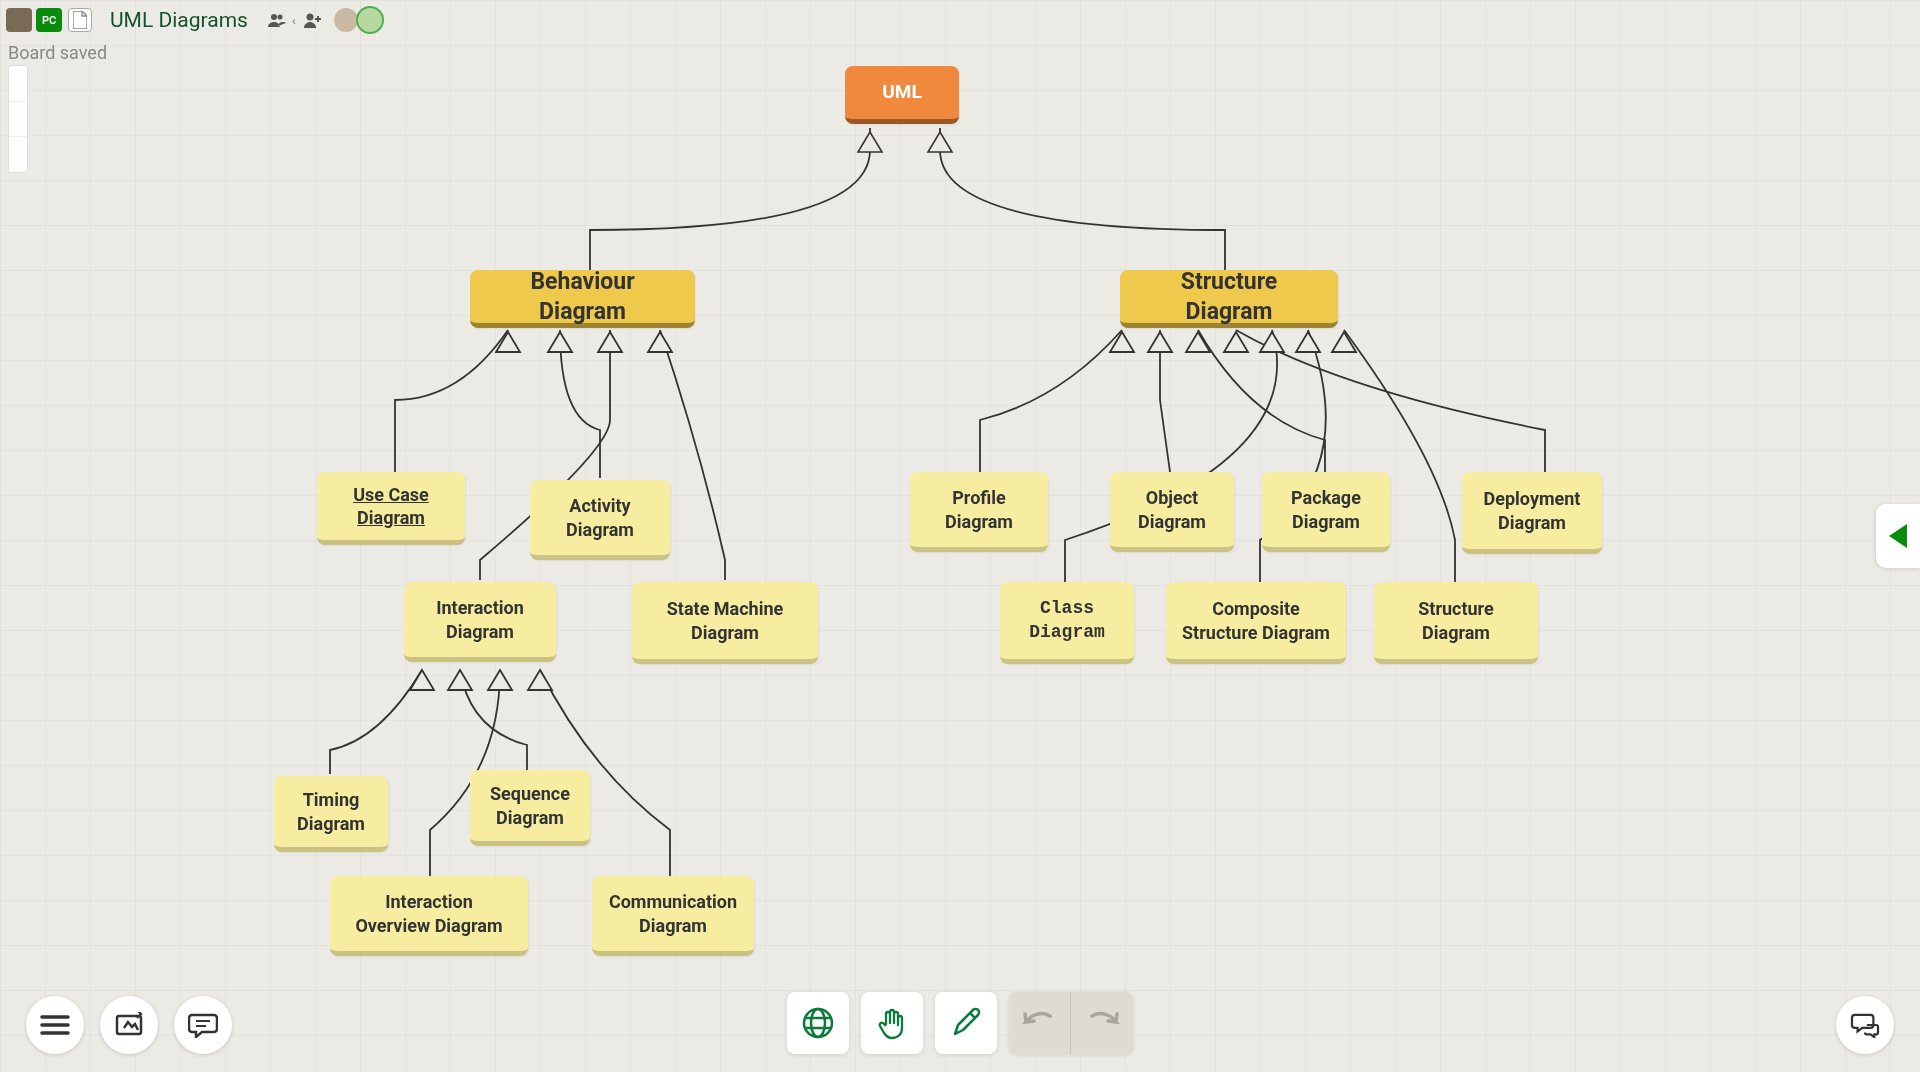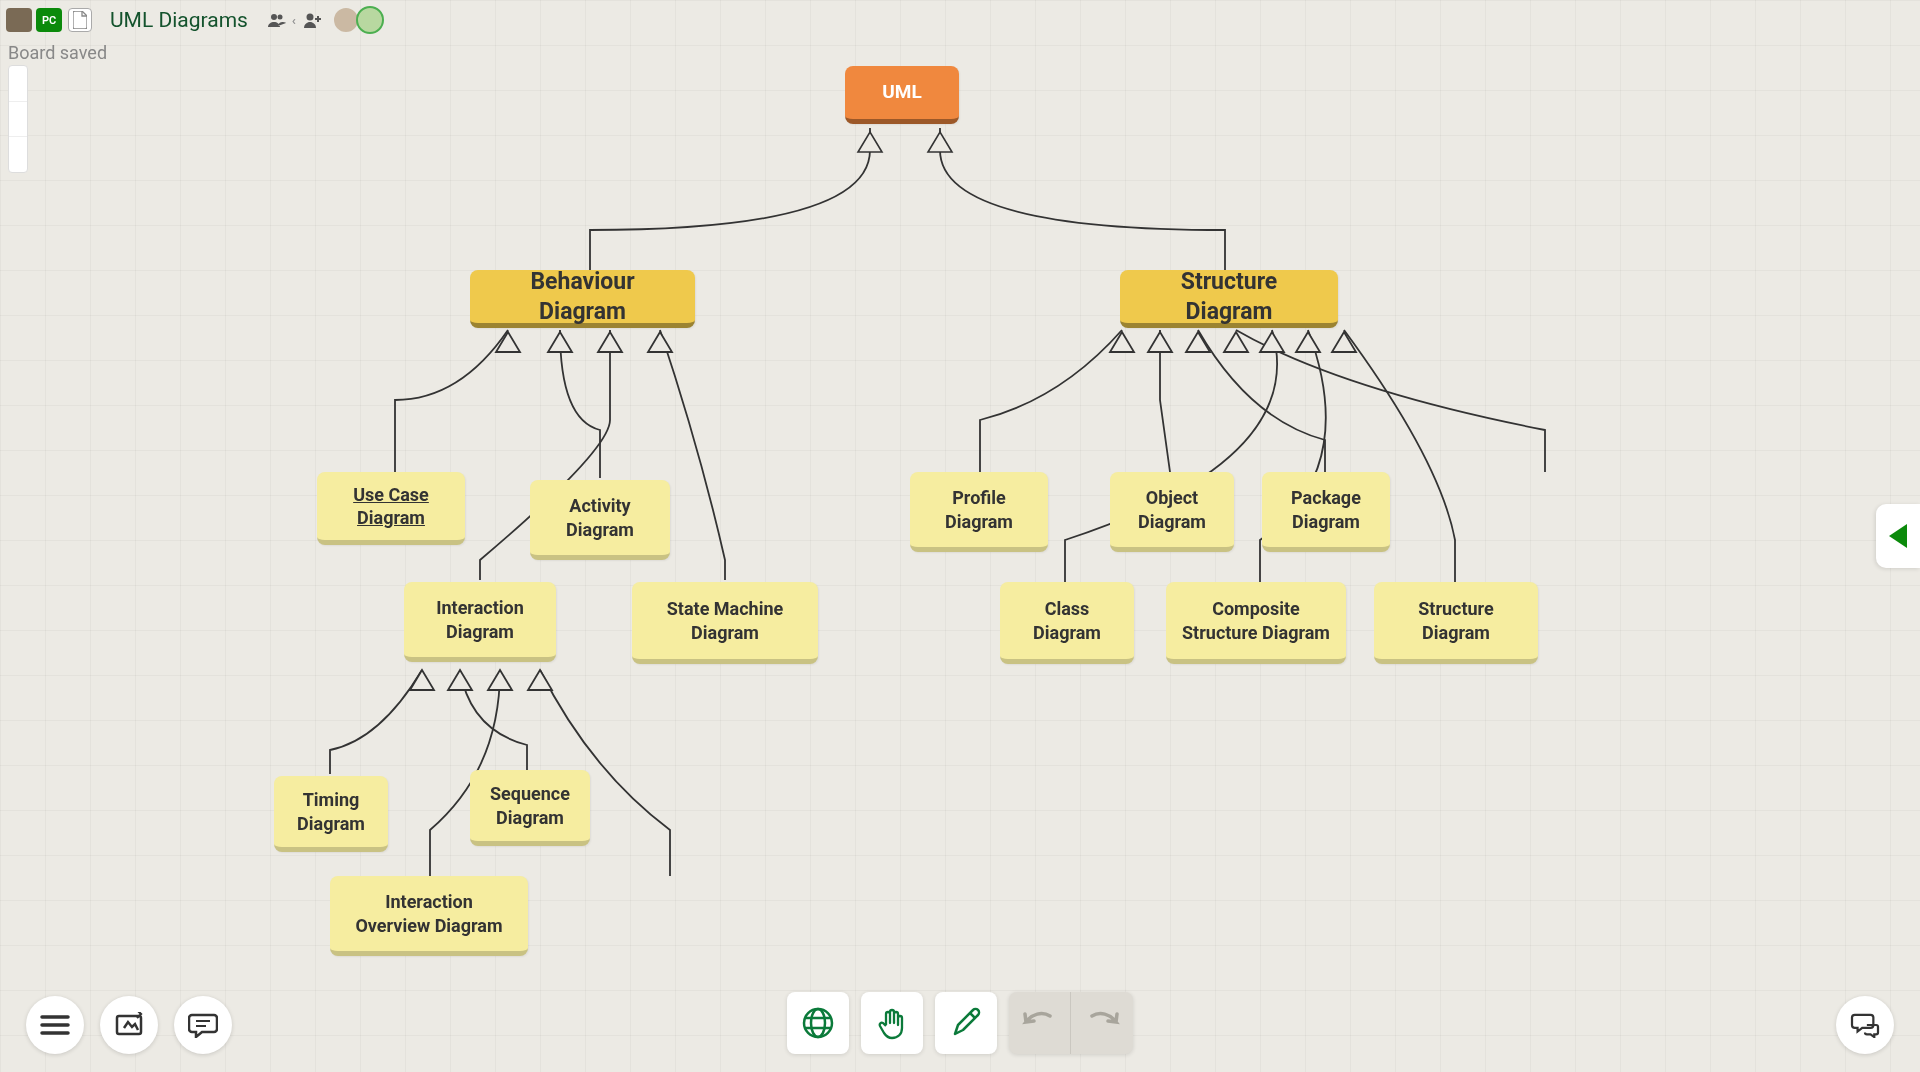--- a/index.html
+++ b/index.html
@@ -152,27 +152,29 @@
   <div class="node major" style="left:1120px; top:270px; width:218px; height:58px;">Structure Diagram</div>
 
   <div class="node leaf" style="left:317px;  top:472px; width:148px; height:73px;text-decoration:underline;">Use Case Diagram</div>
   <div class="node leaf" style="left:530px;  top:480px; width:140px; height:80px;">Activity Diagram</div>
   <div class="node leaf" style="left:404px;  top:582px; width:152px; height:80px;">Interaction Diagram</div>
   <div class="node leaf" style="left:632px;  top:582px; width:186px; height:82px;">State Machine Diagram</div>
 
   <div class="node leaf" style="left:910px;  top:472px; width:138px; height:80px;">Profile Diagram</div>
   <div class="node leaf" style="left:1110px; top:472px; width:124px; height:80px;">Object Diagram</div>
   <div class="node leaf" style="left:1262px; top:472px; width:128px; height:80px;">Package Diagram</div>
-  <div class="node leaf" style="left:1000px; top:582px; width:134px; height:82px;">Class Diagram</div>
+  <div class="node leaf" style="left:1462px; top:472px; width:140px; height:82px;">Deployment Diagram</div>
+  <div class="node leaf" style="left:1000px; top:582px; width:134px; height:82px;font-family:Liberation Mono, monospace;">Class Diagram</div>
   <div class="node leaf" style="left:1166px; top:582px; width:180px; height:82px;">Composite Structure Diagram</div>
   <div class="node leaf" style="left:1374px; top:582px; width:164px; height:82px;">Structure Diagram</div>
 
   <div class="node leaf" style="left:274px;  top:776px; width:114px; height:76px;">Timing Diagram</div>
   <div class="node leaf" style="left:470px;  top:770px; width:120px; height:76px;">Sequence Diagram</div>
   <div class="node leaf" style="left:330px;  top:876px; width:198px; height:80px;">Interaction Overview Diagram</div>
+  <div class="node leaf" style="left:592px;  top:876px; width:162px; height:80px;">Communication Diagram</div>
 </div>
 
 <div class="bottom-left">
   <div class="round-btn">
     <svg viewBox="0 0 30 22">
         <path d="M2 3h26M2 11h26M2 19h26" stroke="#333" stroke-width="3.5" stroke-linecap="round"></path>
       </svg>
   </div>
   <div class="round-btn">
     <svg viewBox="0 0 30 26">

